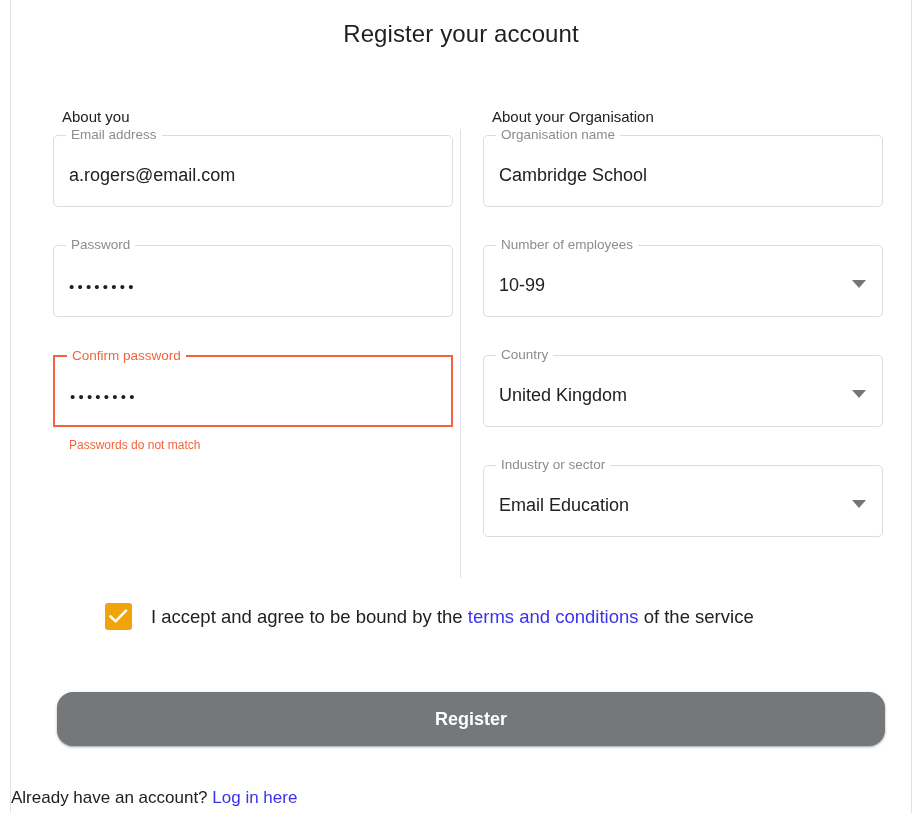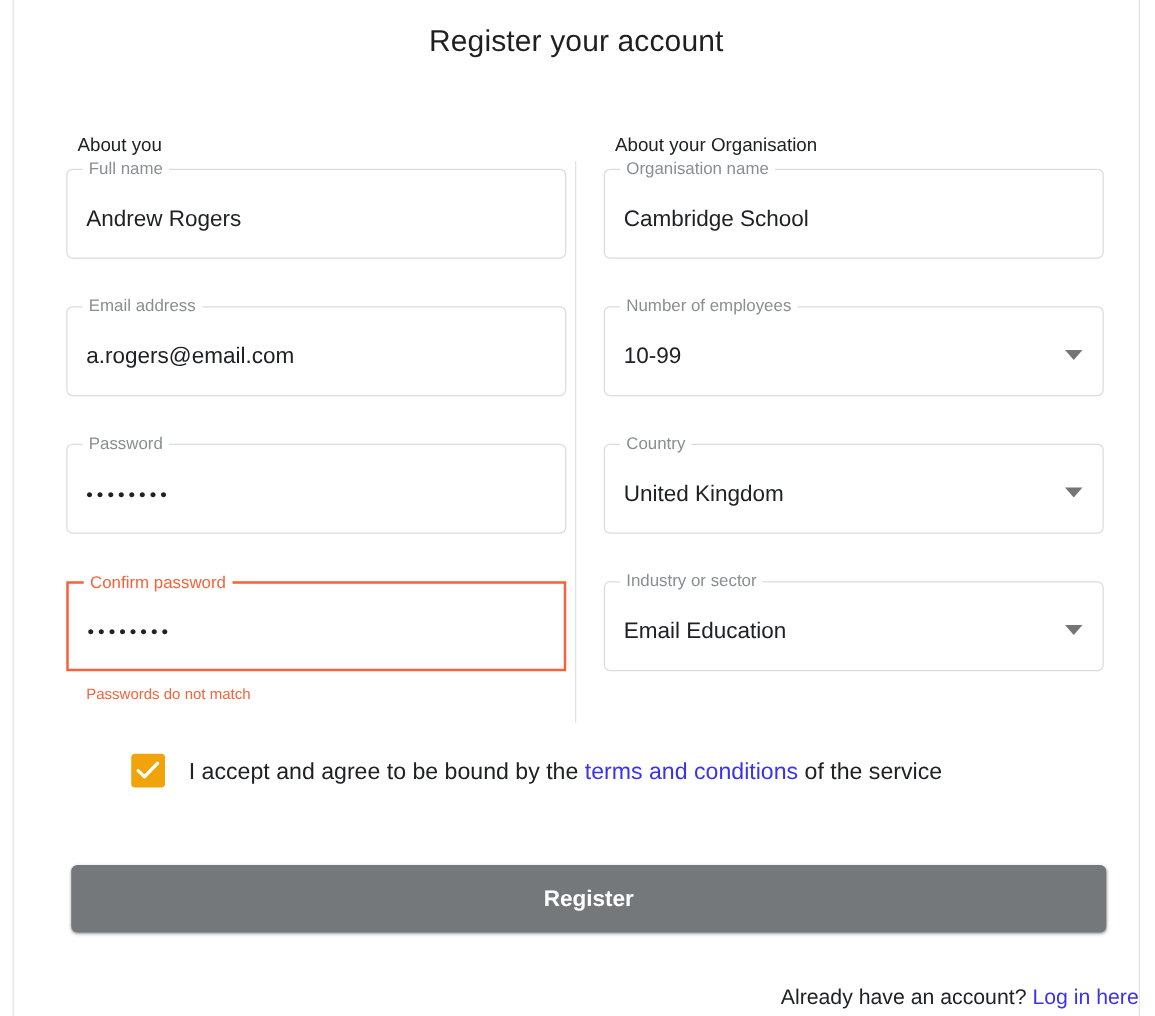--- a/index.html
+++ b/index.html
@@ -174,62 +174,56 @@
   }
 
   
   .register-button {
     position: absolute;
     left: 46px;
     top: 692px;
     width: 828px;
     height: 54px;
     border: none;
-    border-radius: 5px;
+    border-radius: 16px;
     background: #75787b;
     color: #ffffff;
     font-family: "Liberation Sans", sans-serif;
     font-size: 18px;
     font-weight: bold;
     box-shadow: 0 1px 3px rgba(0,0,0,0.28), 0 1px 1px rgba(0,0,0,0.12);
     cursor: pointer;
   }
 
   .footer {
     position: absolute;
     left: 0;
     top: 787px;
     width: 900px;
-    text-align: right;
+    text-align: left;
     font-size: 17px;
     color: #202124;
     line-height: 22px;
   }
 </style>
 </head>
 <body>
 
 <div class="page-card">
 
   <div class="page-title">Register your account</div>
 
   <div class="columns">
 
     <div class="divider"></div>
 
     <div class="col col-left">
 
       <div class="section-heading">About you</div>
 
-      <div class="field">
-        <div class="field-box">
-          <span class="field-label">Full name</span>
-          <span class="field-value">Andrew Rogers</span>
-        </div>
-      </div>
 
       <div class="field">
         <div class="field-box">
           <span class="field-label">Email address</span>
           <span class="field-value">a.rogers@email.com</span>
         </div>
       </div>
 
       <div class="field">
         <div class="field-box">

